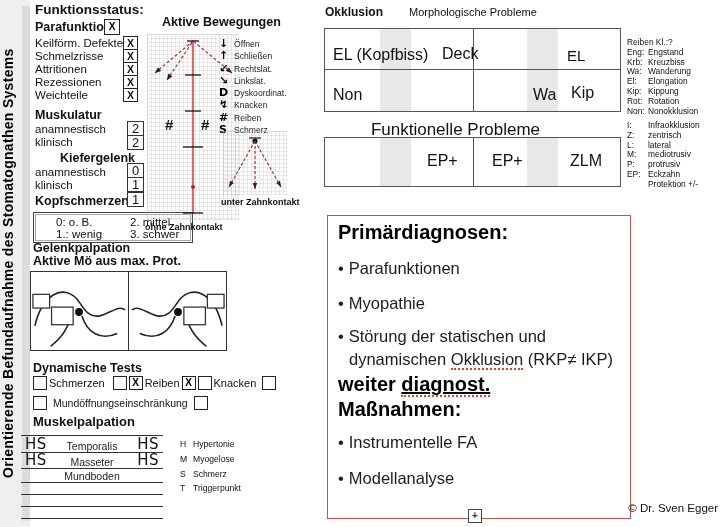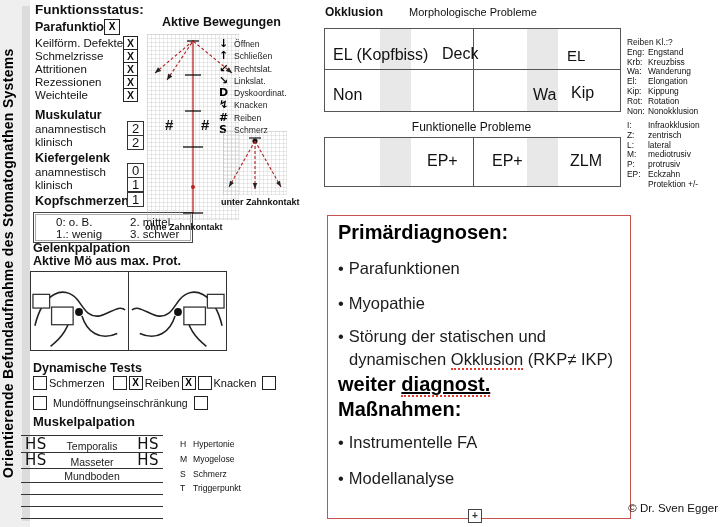--- a/index.html
+++ b/index.html
@@ -91,21 +91,21 @@
     <div class="xb">X</div>
   </div>
 
   <div class="abs h12" style="left:35px;top:108px;">Muskulatur</div>
   <div class="abs t11" style="left:35px;top:123px;">anamnestisch</div>
   <div class="abs t11" style="left:35px;top:136px;">klinisch</div>
   <div class="abs" style="left:127px;top:122px;">
     <div class="vbox">2</div>
     <div class="vbox">2</div>
   </div>
-  <div class="abs h12" style="left:35px;top:151px;">Kiefergelenk</div>
+  <div class="abs h12" style="left:22px;top:151px;padding-left:38px;">Kiefergelenk</div>
   <div class="abs t11" style="left:35px;top:166px;">anamnestisch</div>
   <div class="abs t11" style="left:35px;top:179px;">klinisch</div>
   <div class="abs" style="left:127px;top:164px;">
     <div class="vbox">0</div>
     <div class="vbox">1</div>
   </div>
   <div class="abs h12" style="left:35px;top:194px;">Kopfschmerzen</div>
   <div class="abs vbox" style="left:127px;top:193px;">1</div>
 
   <div class="abs skala" style="left:33px;top:212px;width:146px;">
@@ -289,21 +289,21 @@
     <div class="vline" style="left:148px;"></div>
     <div class="hline" style="top:40px;"></div>
     <div class="cell" style="left:8px;top:17px;">EL (Kopfbiss)</div>
     <div class="cell" style="left:117px;top:16px;">Deck</div>
     <div class="cell" style="left:242px;top:18px;font-size:15px;">EL</div>
     <div class="cell" style="left:8px;top:57px;">Non</div>
     <div class="cell" style="left:208px;top:57px;">Wa</div>
     <div class="cell" style="left:246px;top:55px;">Kip</div>
   </div>
 
-  <div class="abs" style="left:324px;top:120px;width:295px;text-align:center;font-size:12px;">Funktionelle Probleme</div>
+  <div class="abs" style="left:308px;top:120px;width:295px;text-align:center;font-size:17px;">Funktionelle Probleme</div>
   <div class="otable" style="left:324px;top:137px;width:295px;height:48px;">
     <div class="stripe" style="left:55px;"></div>
     <div class="stripe" style="left:202px;"></div>
     <div class="vline" style="left:148px;"></div>
     <div class="cell" style="left:102px;top:14px;">EP+</div>
     <div class="cell" style="left:167px;top:14px;">EP+</div>
     <div class="cell" style="left:245px;top:14px;">ZLM</div>
   </div>
 
   <div class="abs rleg" style="left:627px;top:38px;">

